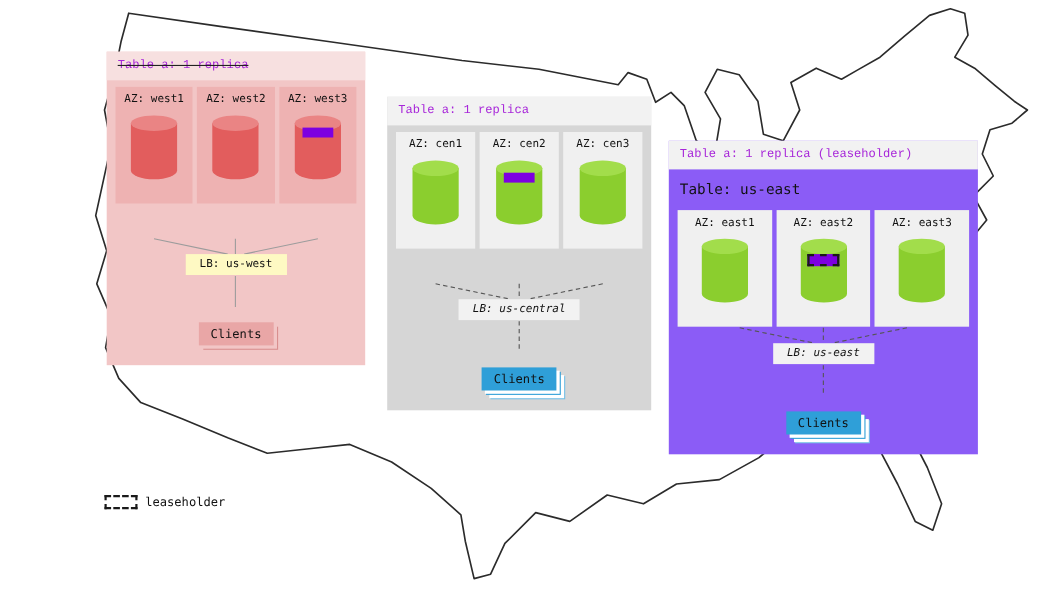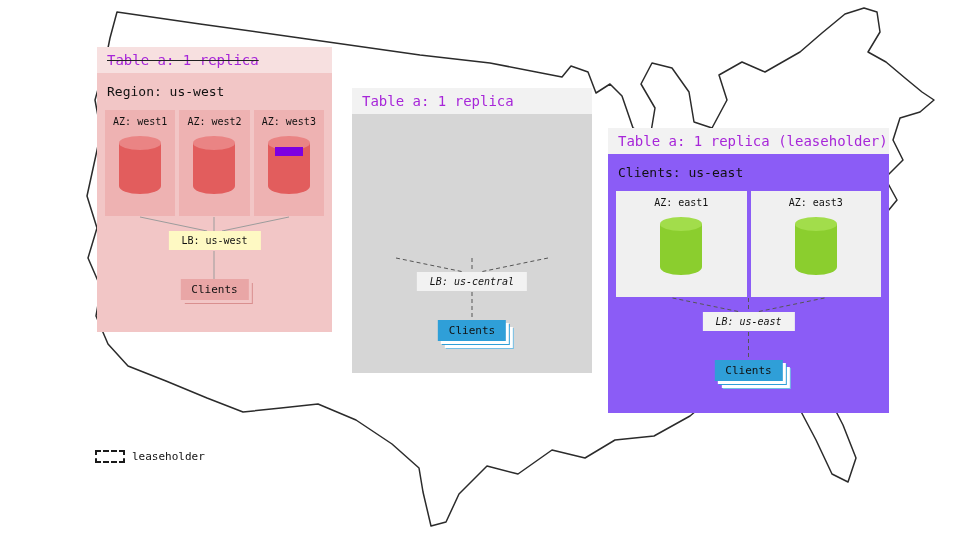--- a/index.html
+++ b/index.html
@@ -10,22 +10,22 @@
     color:#111;
   }
   
   #map{position:absolute;left:0;top:0;z-index:0;}
   
   .panel{position:absolute;z-index:2;}
   .panel.west{left:97px;top:47px;width:235px;height:285px;background:#f2c6c6;}
   .panel.central{left:352px;top:88px;width:240px;height:285px;background:#d6d6d6;}
   .panel.east{left:608px;top:128px;width:281px;height:285px;background:#8b5cf6;}
   .tbl-header{
-    height:26px;line-height:26px;padding:0 10px;font-size:14px;
-    color:#a726d9;white-space:nowrap;overflow:hidden;
+    height:26px;line-height:26px;padding:0 10px;font-size:11px;
+    color:#a726d9;white-space:nowrap;overflow:hidden;font-family:Liberation Mono, monospace;
   }
   .west .tbl-header{background:#f7e0e0;}
   .central .tbl-header,.east .tbl-header{background:#f2f2f2;}
   .strike{text-decoration:line-through;text-decoration-color:#222;}
   .region-title{padding:11px 10px 5px;font-size:13px;letter-spacing:0;}
   .az-row{display:flex;gap:4px;margin:6px 8px 0;}
   .az{flex:1;height:106px;text-align:center;}
   .west .az{background:#eeb2b2;}
   .central .az,.east .az{background:#f0f0f0;}
   .az-label{font-size:10px;padding-top:6px;}
@@ -52,21 +52,21 @@
   }
   
   .conn{position:absolute;left:0;top:0;width:100%;height:100%;pointer-events:none;}
   .lb{
     position:absolute;top:184px;left:50%;transform:translateX(-50%);
     padding:4px 13px;font-size:10px;white-space:nowrap;z-index:3;
   }
   .central .lb,.east .lb{background:#f2f2f2;font-style:italic;}
   .west .lb{background:#fef9c3;}
   .clients{
-    position:absolute;top:232px;left:50%;transform:translateX(-50%);
+    position:absolute;top:246px;left:50%;transform:translateX(-50%);
     padding:4px 11px;font-size:11px;white-space:nowrap;z-index:3;
   }
   .clients.blue{background:#2f9fd8;box-shadow:3px 3px 0 #ffffff,4px 4px 0 #2f9fd8,7px 7px 0 #ffffff,8px 8px 0 #74bfe6;}
   .clients.pink{background:#e9a6a6;box-shadow:3px 3px 0 #f2c6c6,4px 4px 0 #d98f8f;}
   
   .legend{position:absolute;left:95px;top:450px;z-index:2;display:flex;align-items:flex-end;gap:7px;font-size:11px;}
   .legend-swatch{
     display:inline-block;width:26px;height:9px;
     border:2px dashed #1a1a1a;background:transparent;
   }
@@ -82,21 +82,20 @@
        L 812,368 L 826,392 L 843,425 L 856,458 L 848,482 L 832,474 L 816,440 L 797,404 L 779,388
        L 748,396 L 716,394 L 690,416 L 654,436 L 615,440 L 585,458 L 552,450 L 518,474 L 487,466 L 459,494 L 446,522 L 431,526 L 423,492 L 419,468
        L 392,444 L 356,420 L 318,404 L 281,408 L 243,412 L 207,398 L 166,381 L 128,366
        L 108,344 L 96,316 L 101,288 L 88,258 L 97,228 L 87,196 L 94,164 L 101,132 L 95,100 L 104,68 L 110,38 Z" fill="none" stroke="#2b2b2b" stroke-width="1.5" stroke-linejoin="round"></path>
 </svg>
 
 <div class="panel west">
   <div class="tbl-header">
     <span class="strike">Table a: 1 replica</span>
   </div>
-  <div class="region-title">Region: us-west</div>
   <div class="az-row">
     <div class="az">
       <div class="az-label">AZ: west1</div>
       <div class="cyl red"></div>
     </div>
     <div class="az">
       <div class="az-label">AZ: west2</div>
       <div class="cyl red"></div>
     </div>
     <div class="az">
@@ -113,39 +112,61 @@
     <line x1="117" y1="204" x2="117" y2="232" stroke="#9c9c9c" stroke-width="1"></line>
   </svg>
   <div class="lb">LB: us-west</div>
   <div class="clients pink">Clients</div>
 </div>
 
 <div class="panel central">
   <div class="tbl-header">
     <span>Table a: 1 replica</span>
   </div>
+  <div class="az-row">
+    <div class="az">
+      <div class="az-label">AZ: cen1</div>
+      <div class="cyl green"></div>
+    </div>
+    <div class="az">
+      <div class="az-label">AZ: cen2</div>
+      <div class="cyl green">
+        <div class="patch"></div>
+      </div>
+    </div>
+    <div class="az">
+      <div class="az-label">AZ: cen3</div>
+      <div class="cyl green"></div>
+    </div>
+  </div>
   <svg class="conn" viewBox="0 0 240 285">
     <line x1="44" y1="170" x2="112" y2="184" stroke="#555" stroke-width="1" stroke-dasharray="4,3"></line>
     <line x1="120" y1="170" x2="120" y2="184" stroke="#555" stroke-width="1" stroke-dasharray="4,3"></line>
     <line x1="196" y1="170" x2="128" y2="184" stroke="#555" stroke-width="1" stroke-dasharray="4,3"></line>
     <line x1="120" y1="204" x2="120" y2="231" stroke="#555" stroke-width="1" stroke-dasharray="4,3"></line>
   </svg>
   <div class="lb">LB: us-central</div>
   <div class="clients blue">Clients</div>
 </div>
 
 <div class="panel east">
   <div class="tbl-header">
     <span>Table a: 1 replica (leaseholder)</span>
   </div>
-  <div class="region-title">Clients: us-east</div>
+  <div class="region-title">Table: us-east</div>
   <div class="az-row">
     <div class="az">
       <div class="az-label">AZ: east1</div>
       <div class="cyl green"></div>
+    </div>
+    <div class="az">
+      <div class="az-label">AZ: east2</div>
+      <div class="cyl green">
+        <div class="patch lease"></div>
+      </div>
     </div>
     <div class="az">
       <div class="az-label">AZ: east3</div>
       <div class="cyl green"></div>
     </div>
   </div>
   <svg class="conn" viewBox="0 0 240 285">
     <line x1="44" y1="170" x2="112" y2="184" stroke="#555" stroke-width="1" stroke-dasharray="4,3"></line>
     <line x1="120" y1="170" x2="120" y2="184" stroke="#555" stroke-width="1" stroke-dasharray="4,3"></line>
     <line x1="196" y1="170" x2="128" y2="184" stroke="#555" stroke-width="1" stroke-dasharray="4,3"></line>

